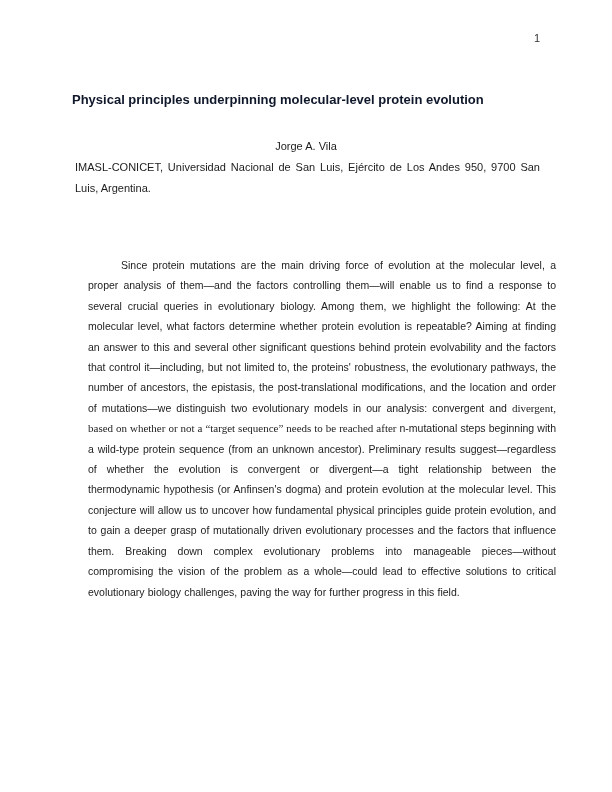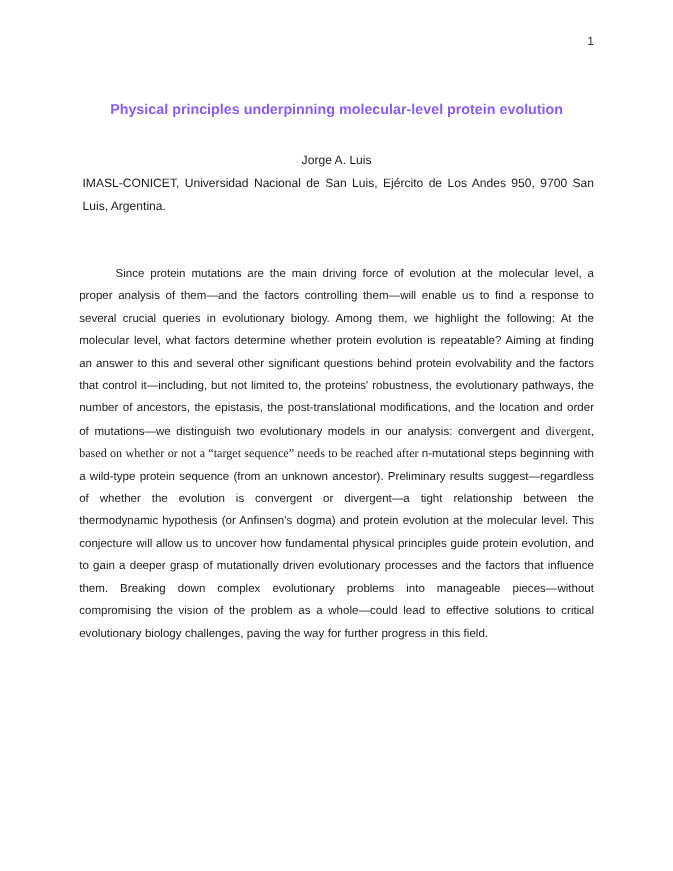--- a/index.html
+++ b/index.html
@@ -23,25 +23,24 @@
     font-size: 11px;
     line-height: 13px;
     color: #333333;
   }
   .title {
     position: absolute;
     top: 92px;
     left: 72px;
     width: 468px;
     margin: 0;
-    text-align: center;
     font-size: 13px;
     line-height: 16px;
     font-weight: bold;
-    color: #8b5cf6;
+    color: #0f172a;
   }
   .author {
     position: absolute;
     top: 136px;
     left: 72px;
     width: 468px;
     text-align: center;
     font-size: 11px;
     line-height: 20px;
   }
@@ -55,40 +54,40 @@
     box-sizing: border-box;
     text-align: justify;
     font-size: 11px;
     line-height: 20.5px;
   }
   .abstract {
     position: absolute;
     top: 239px;
     left: 72px;
     width: 468px;
-    margin: 0;
+    margin: 16px;
     text-align: justify;
     text-indent: 33px;
     font-size: 10.5px;
     line-height: 20.4px;
     word-spacing: 0.2px;
   }
   .serif {
     font-family: "Liberation Serif", serif;
     font-size: 11px;
   }
 </style>
 </head>
 <body>
 
 <div class="page">
 
   <div class="page-number">1</div>
 
   <h1 class="title">Physical principles underpinning molecular-level protein evolution</h1>
 
-  <div class="author">Jorge A. Luis</div>
+  <div class="author">Jorge A. Vila</div>
 
   <p class="affiliation">IMASL-CONICET, Universidad Nacional de San Luis, Ejército de Los Andes 950, 9700 San Luis, Argentina.</p>
 
   <p class="abstract"><span>Since protein mutations are the main driving force of evolution at the molecular level, a proper analysis of them—and the factors controlling them—will enable us to find a response to several crucial queries in evolutionary biology. Among them, we highlight the following: At the molecular level, what factors determine whether protein evolution is repeatable? Aiming at finding an answer to this and several other significant questions behind protein evolvability and the factors that control it—including, but not limited to, the proteins' robustness, the evolutionary pathways, the number of ancestors, the epistasis, the post-translational modifications, and the location and order of mutations—we distinguish two evolutionary models in our analysis: convergent and </span><span class="serif">divergent, based on whether or not a “target sequence” needs to be reached after </span><span>n-mutational steps beginning with a wild-type protein sequence (from an unknown ancestor). Preliminary results suggest—regardless of whether the evolution is convergent or divergent—a tight relationship between the thermodynamic hypothesis (or Anfinsen's dogma) and protein evolution at the molecular level. This conjecture will allow us to uncover how fundamental physical principles guide protein evolution, and to gain a deeper grasp of mutationally driven evolutionary processes and the factors that influence them. Breaking down complex evolutionary problems into manageable pieces—without compromising the vision of the problem as a whole—could lead to effective solutions to critical evolutionary biology challenges, paving the way for further progress in this field.</span></p>
 
 </div>
 
 </body></html>

